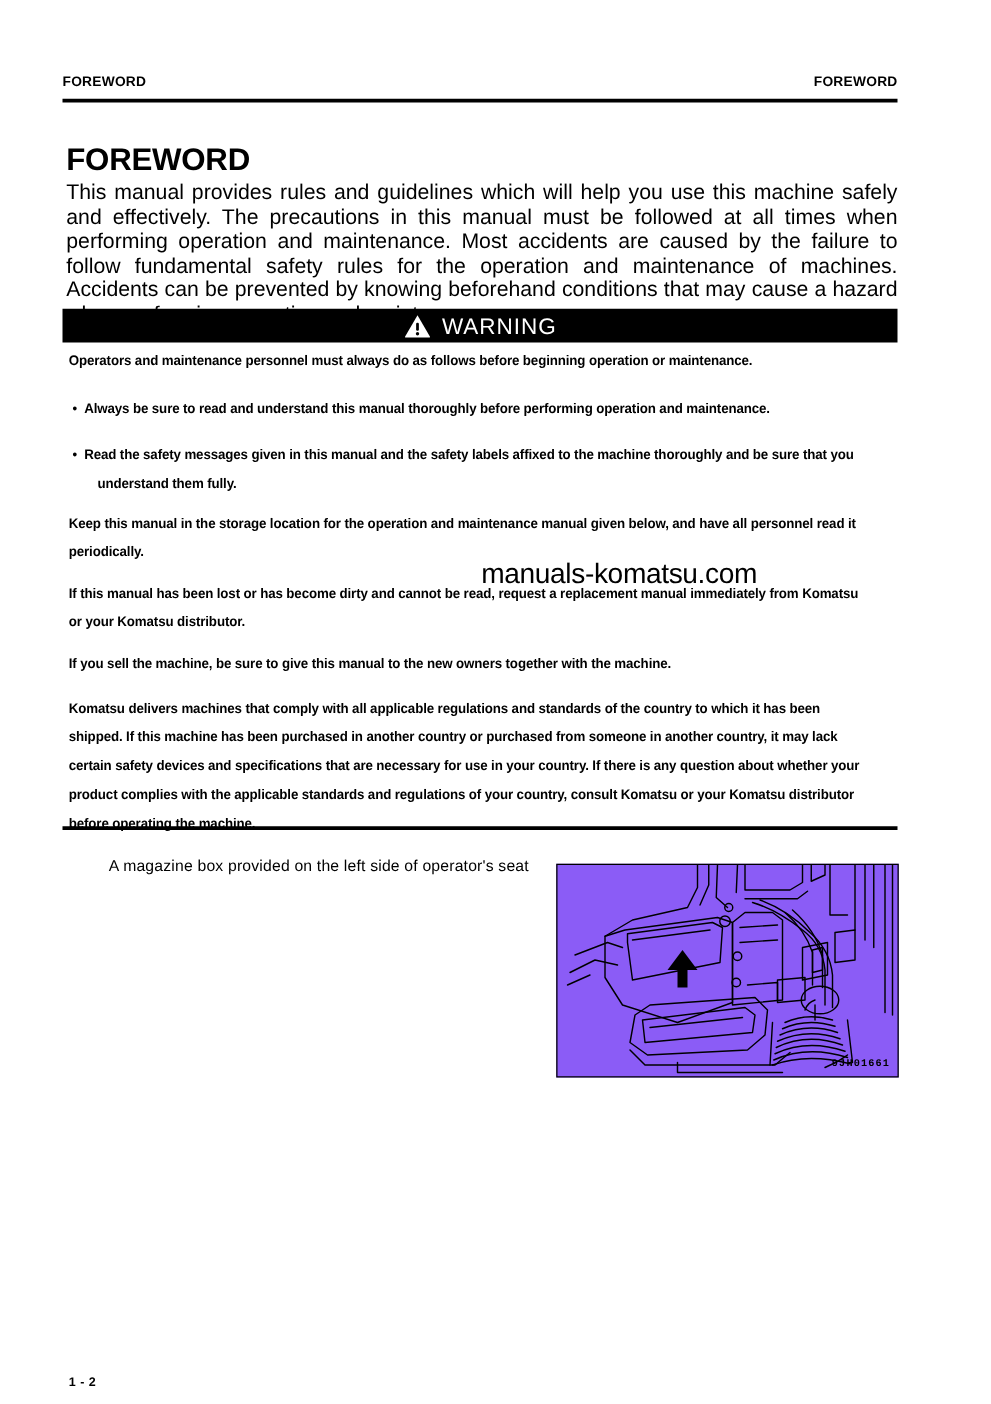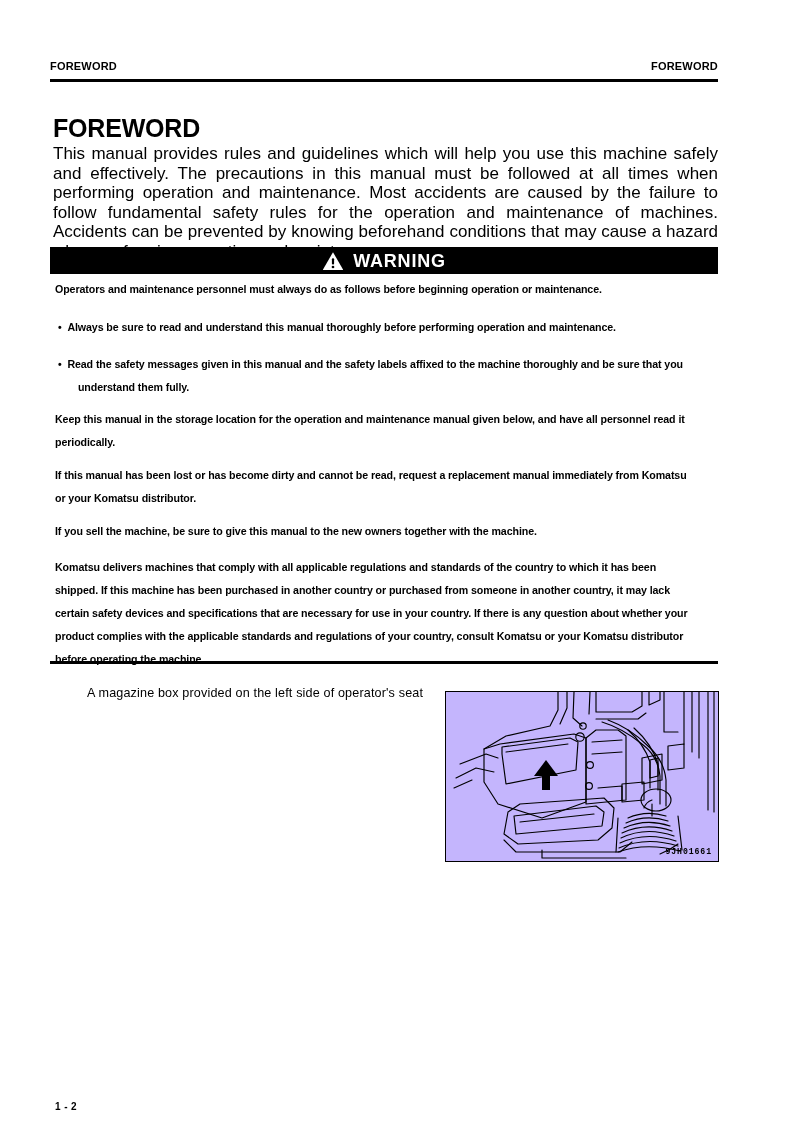--- a/index.html
+++ b/index.html
@@ -69,21 +69,21 @@
     background: #000000;
     display: flex;
     align-items: center;
     justify-content: center;
     gap: 9px;
   }
   .warn-triangle { display: block; }
   .warning-label {
     color: #ffffff;
     font-size: 18px;
-    font-weight: bold;
+    font-weight: normal;
     letter-spacing: 0.8px;
     line-height: 1;
   }
 
   
   .body-text {
     position: absolute;
     left: 55px;
     width: 663px;
     font-size: 11.1px;
@@ -151,21 +151,21 @@
     letter-spacing: 0.15px;
   }
   .storage-sub { padding-left: 30px; }
 
   
   .figure-box {
     position: absolute;
     left: 445px; top: 675px;
     width: 274px; height: 171px;
     border: 1.6px solid #000;
-    background: #c4b5fd;
+    background: #8b5cf6;
     overflow: hidden;
   }
   .figure-box svg { display: block; }
   .figure-code {
     position: absolute;
     right: 6px; bottom: 5px;
     font-size: 8.2px;
     font-weight: bold;
     letter-spacing: 0.9px;
     font-family: "Liberation Mono", monospace;
@@ -223,20 +223,21 @@
         <span class="cont">understand them fully.</span>
       </span>
     </div>
   </div>
 
   <div class="body-text b-keep">Keep this manual in the storage location for the operation and maintenance manual given below, and have all personnel read it periodically.</div>
   <div class="body-text b-lost">If this manual has been lost or has become dirty and cannot be read, request a replacement manual immediately from Komatsu or your Komatsu distributor.</div>
   <div class="body-text b-sell">If you sell the machine, be sure to give this manual to the new owners together with the machine.</div>
   <div class="body-text b-komatsu">Komatsu delivers machines that comply with all applicable regulations and standards of the country to which it has been shipped. If this machine has been purchased in another country or purchased from someone in another country, it may lack certain safety devices and specifications that are necessary for use in your country. If there is any question about whether your product complies with the applicable standards and regulations of your country, consult Komatsu or your Komatsu distributor before operating the machine.</div>
 
+  <div class="watermark">manuals-komatsu.com</div>
 
   <div class="section-rule"></div>
 
   <div class="storage-block">
     <div class="storage-sub">A magazine box provided on the left side of operator's seat</div>
   </div>
 
   <div class="figure-box">
     <svg width="274" height="171" viewBox="0 0 274 171" aria-hidden="true">
       <g fill="none" stroke="#000000" stroke-width="1.15" stroke-linejoin="round" stroke-linecap="round">

